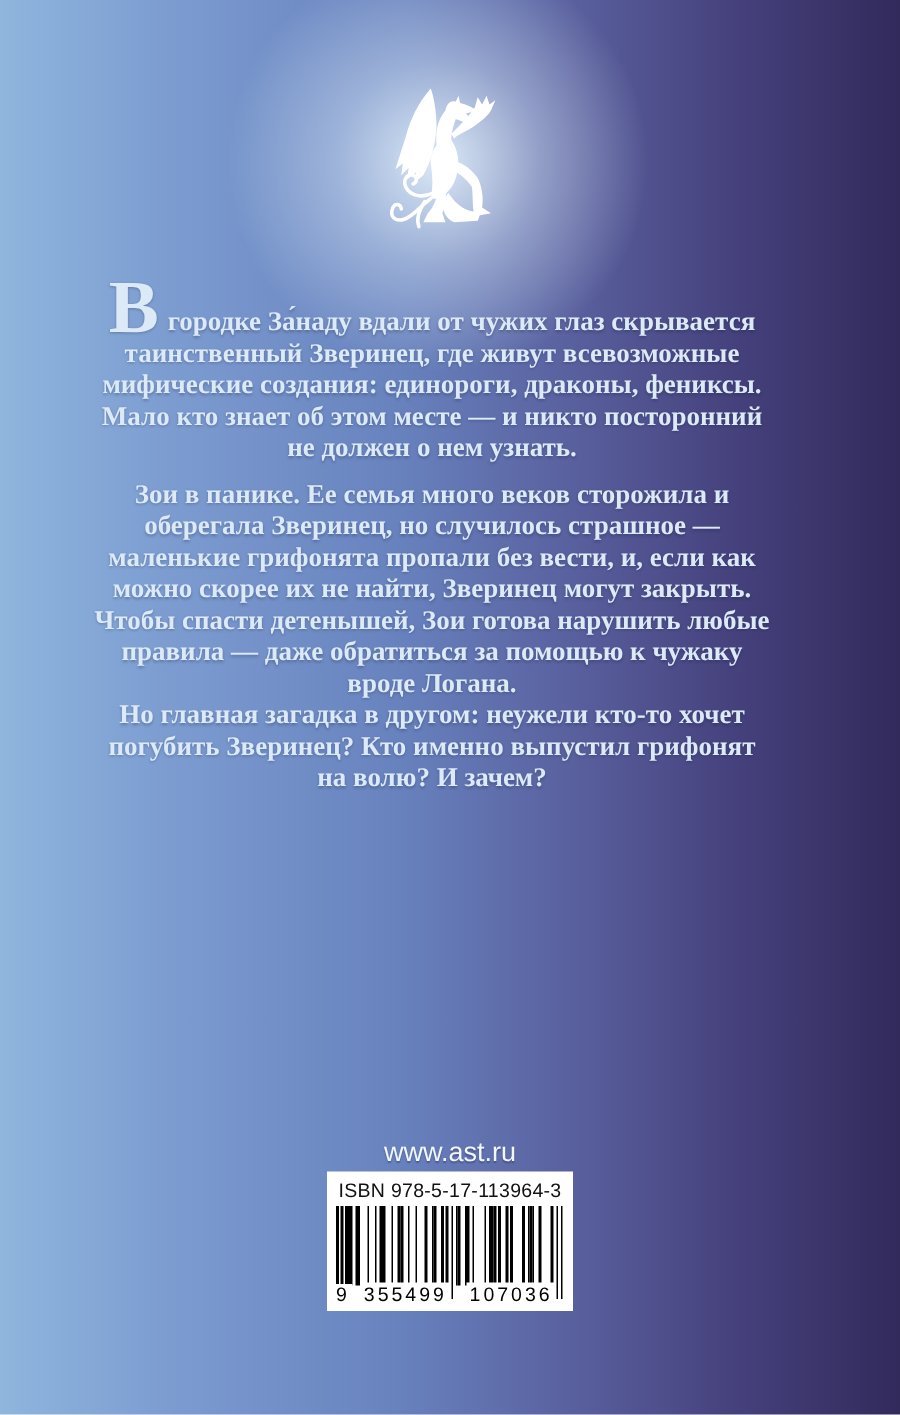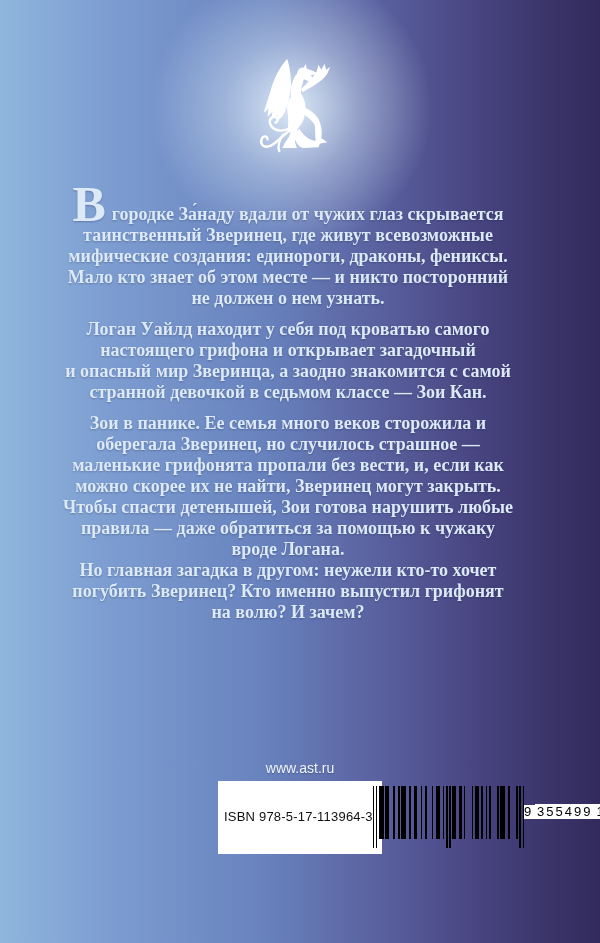--- a/index.html
+++ b/index.html
@@ -37,25 +37,25 @@
   .initial-cap {
     font-size:50px; line-height:0; margin-right:6px;
     position:relative; top:1px;
   }
 
   .footer {
     position:absolute; left:0; top:761px; width:600px;
     display:flex; flex-direction:column; align-items:center;
     font-family:"Liberation Sans", sans-serif;
   }
-  .ast-url { font-size:14px; line-height:15px; color:#f2f7fc; margin-bottom:5px;
+  .ast-url { font-size:18px; line-height:15px; color:#f2f7fc; margin-bottom:5px;
              text-shadow:0 1px 1px rgba(10,20,55,0.3); }
   .barcode-box {
     background:#ffffff; width:152px; padding:5px 6px 4px 6px;
-    display:flex; flex-direction:row; align-items:center;
+    display:flex; flex-direction:column; align-items:center;
   }
   .isbn-label { font-size:13px; line-height:16px; color:#111111;
                 letter-spacing:0.2px; white-space:nowrap; margin-bottom:2px; }
   .bars { position:relative; width:152px; height:64px; display:flex;
           align-items:flex-start; justify-content:flex-start; }
   .ean-digits {
     position:relative; width:152px; margin-top:-12px;
     display:flex; align-items:flex-end;
     font-size:13px; line-height:14px; color:#000;
   }
@@ -99,24 +99,20 @@
   </svg>
 
   <div class="annotation">
     <p class="para">
       <span class="line"><span class="initial-cap">В</span><span>городке За́наду вдали от чужих глаз скрывается</span></span>
       <span class="lines">таинственный Зверинец, где живут всевозможные
 мифические создания: единороги, драконы, фениксы.
 Мало кто знает об этом месте — и никто посторонний
 не должен о нем узнать.</span>
     </p>
-    <p class="para lines">Логан Уайлд находит у себя под кроватью самого
-настоящего грифона и открывает загадочный
-и опасный мир Зверинца, а заодно знакомится с самой
-странной девочкой в седьмом классе — Зои Кан.</p>
     <p class="para lines">Зои в панике. Ее семья много веков сторожила и
 оберегала Зверинец, но случилось страшное —
 маленькие грифонята пропали без вести, и, если как
 можно скорее их не найти, Зверинец могут закрыть.
 Чтобы спасти детенышей, Зои готова нарушить любые
 правила — даже обратиться за помощью к чужаку
 вроде Логана.
 Но главная загадка в другом: неужели кто-то хочет
 погубить Зверинец? Кто именно выпустил грифонят
 на волю? И зачем?</p>

